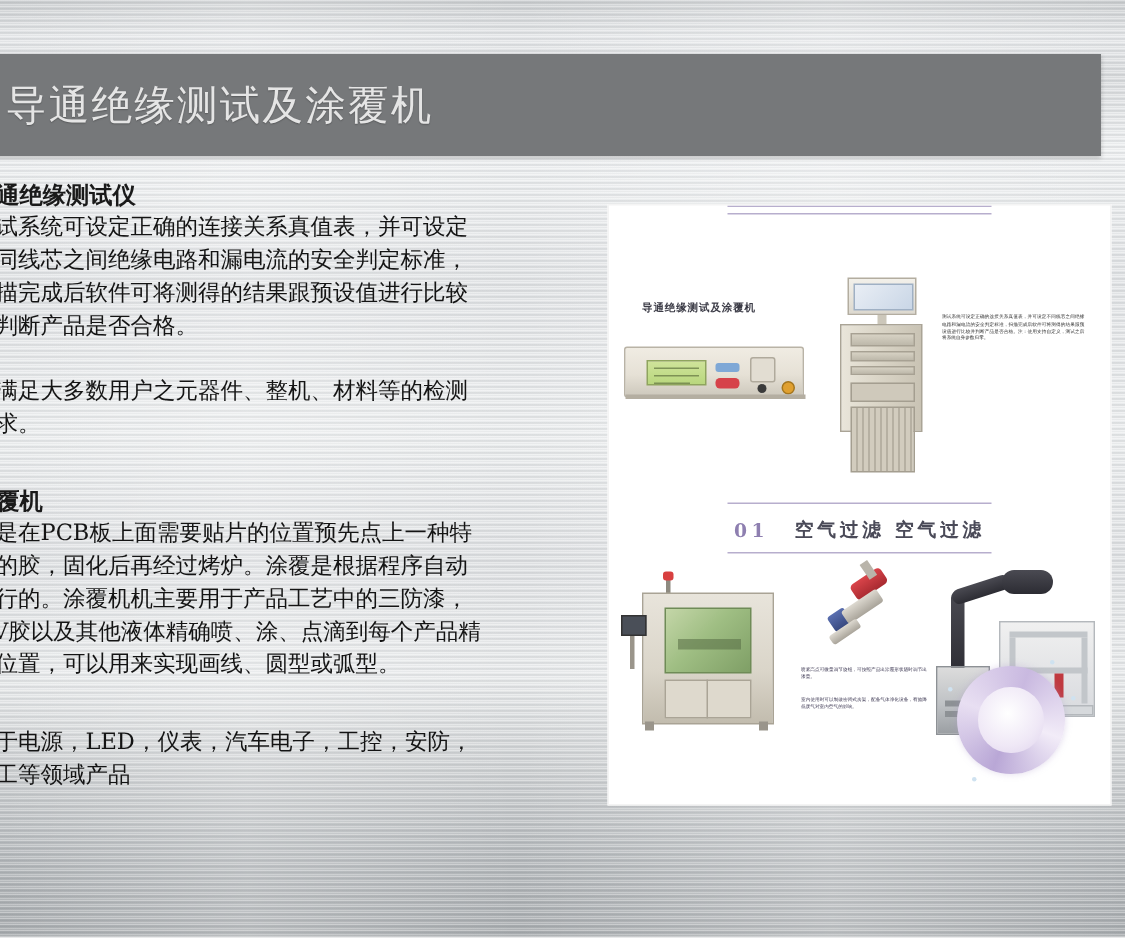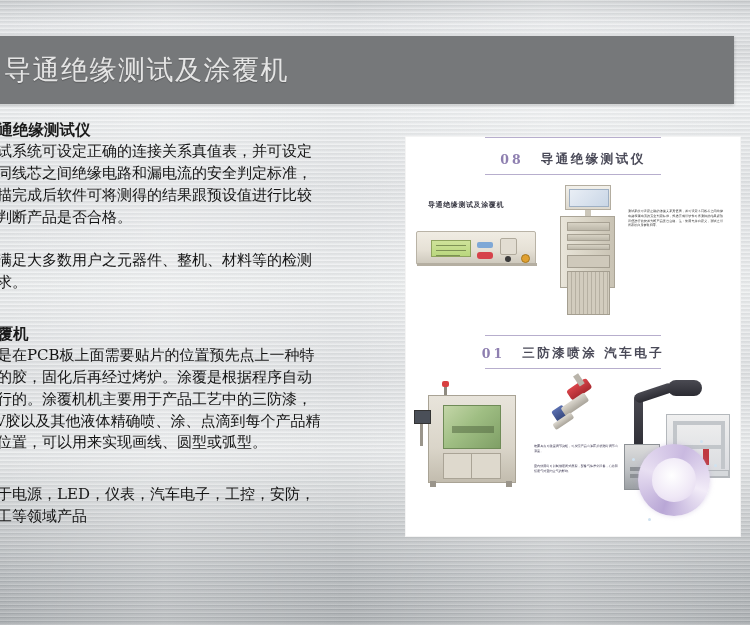--- a/index.html
+++ b/index.html
@@ -285,24 +285,20 @@
 
     <div class="body-par">用于电源，LED，仪表，汽车电子，工控，安防，军工等领域产品</div>
   </div>
 
   <div class="pic-panel">
 
     <div class="pic-section" style="height:195px;">
 
       <div class="rule top"></div>
 
-      <div class="pic-head">
-        <span class="hnum">08</span>
-        <span class="htxt">导通绝缘测试仪</span>
-      </div>
       <div class="rule"></div>
 
       <div class="abs cap-label" style="left:22px; top:63px;">导通绝缘测试及涂覆机</div>
 
       <div class="abs dev-bench" style="left:10px; top:94px; width:120px; height:34px;">
         <div class="abs lcd" style="left:14px; top:8px; width:40px; height:17px;">
           <div class="lcd-line" style="margin:4px 4px 0 4px;"></div>
           <div class="lcd-line" style="margin:4px 4px 0 4px;"></div>
           <div class="lcd-line" style="margin:4px 10px 0 4px;"></div>
         </div>
@@ -330,21 +326,21 @@
 
       <div class="abs micro" style="left:222px; top:72px; width:95px;">测试系统可设定正确的连接关系真值表，并可设定不同线芯之间绝缘电路和漏电流的安全判定标准，扫描完成后软件可将测得的结果跟预设值进行比较并判断产品是否合格。注：使用支持自定义，测试之后将系统自身参数归零。</div>
     </div>
 
     <div class="rule"></div>
 
     <div class="pic-section" style="height:200px;">
 
       <div class="pic-head">
         <span class="hnum">01</span>
-        <span class="htxt">三防漆喷涂 汽车电子</span>
+        <span class="htxt">空气过滤 空气过滤</span>
       </div>
       <div class="rule"></div>
 
       <div class="abs" style="left:8px; top:48px; width:110px; height:105px;">
         <div class="abs" style="left:30px; top:0; width:3px; height:12px; background:#8e8a80;"></div>
         <div class="abs" style="left:28px; top:-3px; width:7px; height:6px; background:#d84040; border-radius:2px;"></div>
         <div class="abs mach-cab" style="left:14px; top:11px; width:88px; height:88px;">
           <div class="abs win-green" style="left:14px; top:9px; width:58px; height:44px;">
             <div class="abs" style="left:8px; top:20px; width:42px; height:7px; background:#556b44; opacity:.55;"></div>
           </div>

